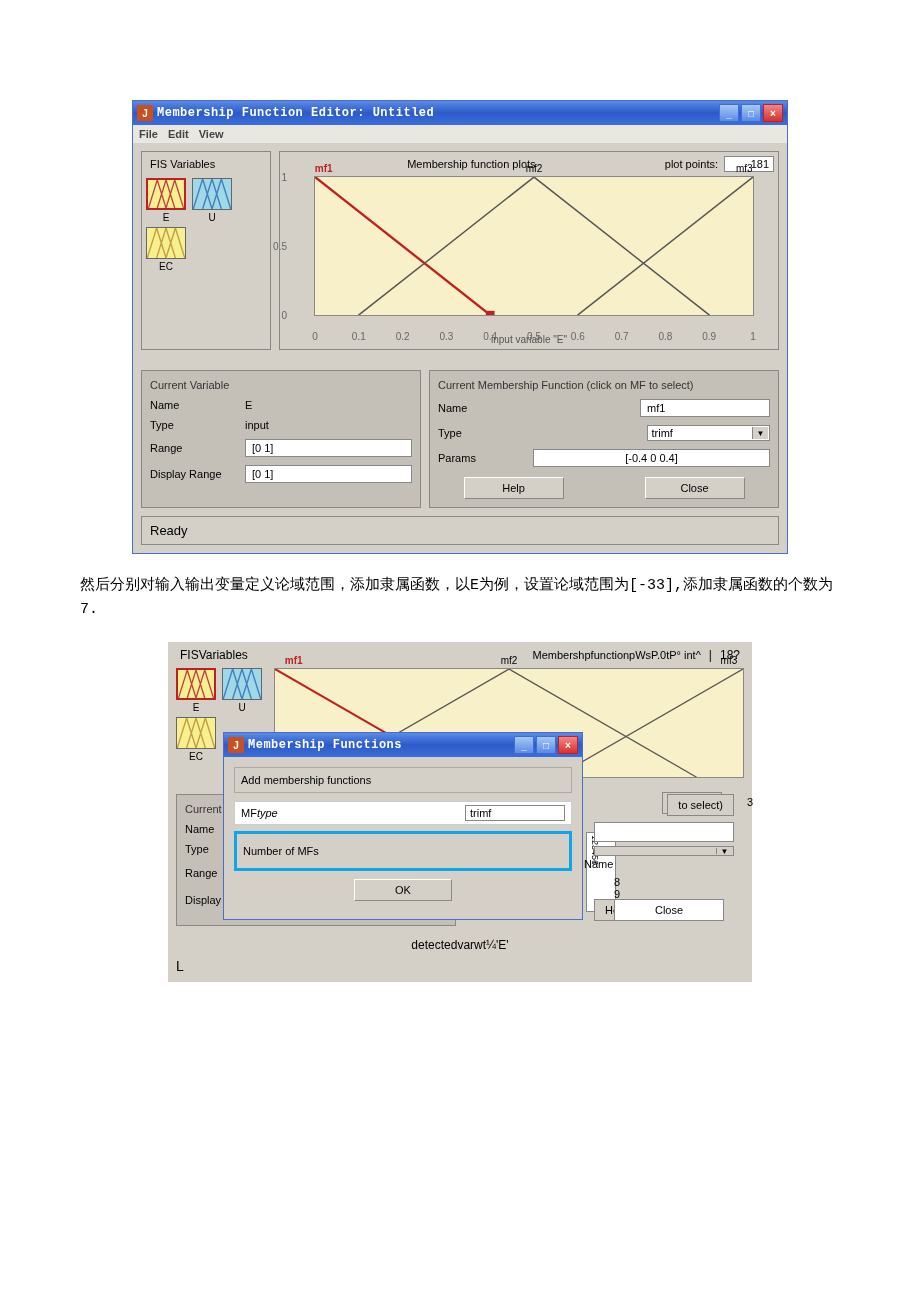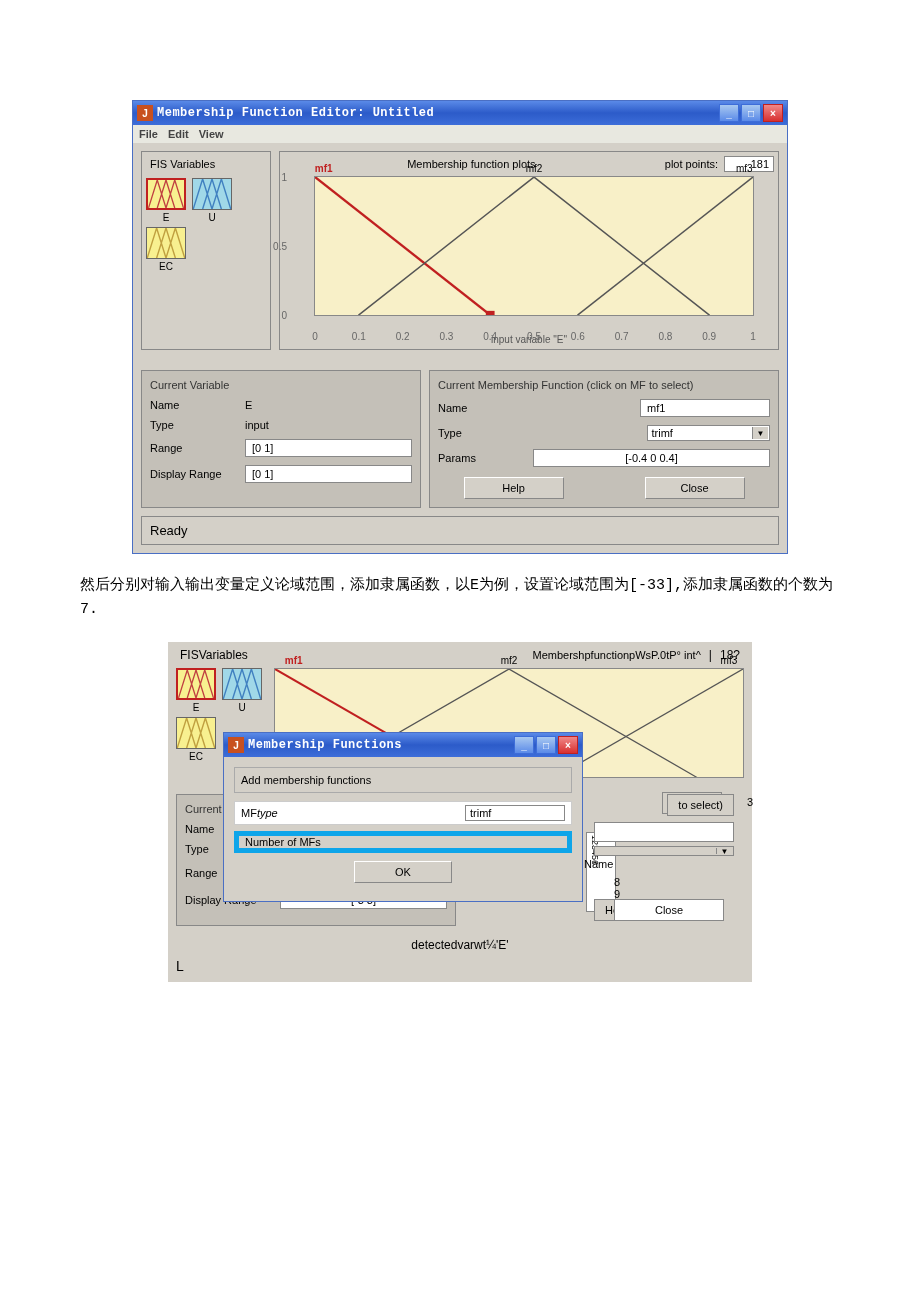--- a/index.html
+++ b/index.html
@@ -336,21 +336,21 @@
     </div>
     <div class="dialog-body">
       <div class="dialog-section">Add membership functions</div>
       <div class="form-row" style="background:white;border:1px solid #ccc;padding:3px 6px;margin-bottom:6px">
         <span class="form-label"><span style="font-weight:normal">MF</span><i>type</i></span>
         <span style="flex:1"></span>
         <div class="form-select" style="max-width:100px">
           <span>trimf</span>
         </div>
       </div>
-      <div class="form-row" style="border:5px solid #0ea5e9;padding:0 6px">
+      <div class="form-row" style="border:3px solid #0ea5e9;padding:11px 6px">
         <span class="form-label" style="width:120px">Number of MFs</span>
       </div>
       <button class="ok-btn">OK</button>
     </div>
   </div>
 
   <div class="spinner-col" style="left:418px;top:190px;height:80px">
     <div style="writing-mode:vertical-lr;font-size:9px">123456</div>
   </div>
 

